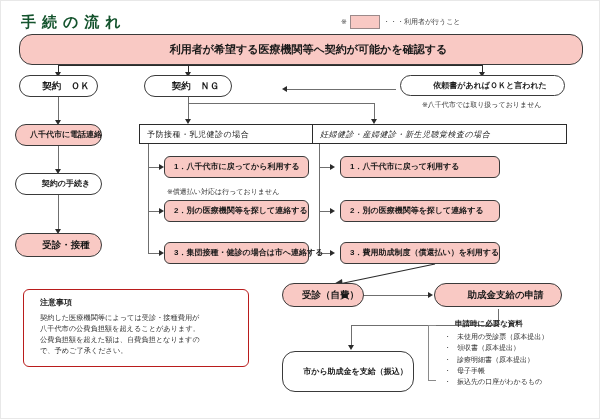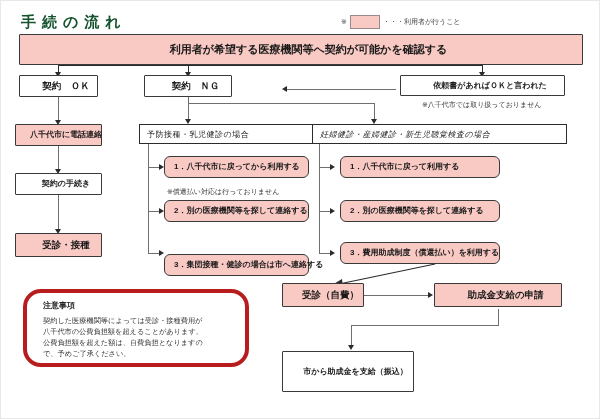--- a/index.html
+++ b/index.html
@@ -34,21 +34,21 @@
   }
   .legend .swatch{
     width:28px;height:12px;
     background:#f9c9c4;
     border:1px solid #9b8a8a;
   }
 
   
   .rbox{
     border:1.4px solid #3a3a3a;
-    border-radius:1px;
+    border-radius:13px;
     display:flex;align-items:center;justify-content:center;
     text-align:center;
     color:#1a1a1a;
     background:#ffffff;
     line-height:1.25;
     white-space:nowrap;
     padding-left:15px;
   }
   .rbox.pink{background:#f9c9c4;}
   .rbox.big{font-size:11px;font-weight:bold;}
@@ -73,22 +73,22 @@
     white-space:nowrap;
   }
 
   
   .note{
     font-size:7px;color:#333;white-space:nowrap;
   }
 
   
   .caution{
-    border:4px solid #b91c1c;
-    border-radius:18px;
+    border:1px solid #b91c1c;
+    border-radius:6px;
     background:#fff;
   }
   .caution-title{
     position:absolute;left:16px;top:7px;
     font-size:8px;font-weight:bold;color:#222;
   }
   .caution-body{
     position:absolute;left:16px;top:22px;
     font-size:7.2px;color:#333;line-height:1.55;
     white-space:pre-line;
@@ -200,33 +200,44 @@
   <div class="abs note" style="left:421px;top:99px;">※八千代市では取り扱っておりません</div>
 
   <div class="abs rbox sm" style="left:14px;top:172px;width:87px;height:22px;">契約の手続き</div>
   <div class="abs rbox pink sm" style="left:14px;top:123px;width:87px;height:22px;">八千代市に電話連絡</div>
   <div class="abs rbox pink mid" style="left:14px;top:232px;width:87px;height:24px;">受診・接種</div>
 
   <div class="abs sqbox" style="left:138px;top:123px;width:198px;height:20px;">予防接種・乳児健診の場合</div>
   <div class="abs rbox pink opt" style="left:163px;top:155px;width:145px;height:22px;">1．八千代市に戻ってから利用する</div>
   <div class="abs note" style="left:166px;top:186px;">※償還払い対応は行っておりません</div>
   <div class="abs rbox pink opt" style="left:163px;top:199px;width:145px;height:22px;">2．別の医療機関等を探して連絡する</div>
-  <div class="abs rbox pink opt" style="left:163px;top:253px;width:145px;height:22px;">3．集団接種・健診の場合は市へ連絡する</div>
+  <div class="abs rbox pink opt" style="left:163px;top:241px;width:145px;height:22px;">3．集団接種・健診の場合は市へ連絡する</div>
 
   <div class="abs sqbox" style="left:311px;top:123px;width:255px;height:20px;font-style:italic;">妊婦健診・産婦健診・新生児聴覚検査の場合</div>
   <div class="abs rbox pink opt" style="left:339px;top:155px;width:160px;height:22px;">1．八千代市に戻って利用する</div>
   <div class="abs rbox pink opt" style="left:339px;top:199px;width:160px;height:22px;">2．別の医療機関等を探して連絡する</div>
   <div class="abs rbox pink opt" style="left:339px;top:241px;width:160px;height:22px;">3．費用助成制度（償還払い）を利用する</div>
 
   <div class="abs rbox pink mid" style="left:281px;top:282px;width:82px;height:24px;">受診（自費）</div>
   <div class="abs rbox pink mid" style="left:433px;top:282px;width:128px;height:24px;">助成金支給の申請</div>
   <div class="abs rbox sm" style="left:281px;top:350px;width:132px;height:41px;">市から助成金を支給（振込）</div>
 
   <div class="abs caution" style="left:22px;top:288px;width:226px;height:78px;">
     <div class="caution-title">注意事項</div>
     <div class="caution-body">契約した医療機関等によっては受診・接種費用が
 八千代市の公費負担額を超えることがあります。
 公費負担額を超えた額は、自費負担となりますの
 で、予めご了承ください。</div>
   </div>
 
+  <div class="abs" style="left:427px;top:318px;width:165px;height:62px;">
+    <div class="abs docs-bracket" style="left:0px;top:6px;width:8px;height:56px;"></div>
+    <div class="abs docs-title" style="left:27px;top:0px;">申請時に必要な資料</div>
+    <ul class="abs docs-list" style="left:16px;top:12px;">
+      <li>未使用の受診票（原本提出）</li>
+      <li>領収書（原本提出）</li>
+      <li>診療明細書（原本提出）</li>
+      <li>母子手帳</li>
+      <li>振込先の口座がわかるもの</li>
+    </ul>
+  </div>
 
 </div>
 
 </body></html>

